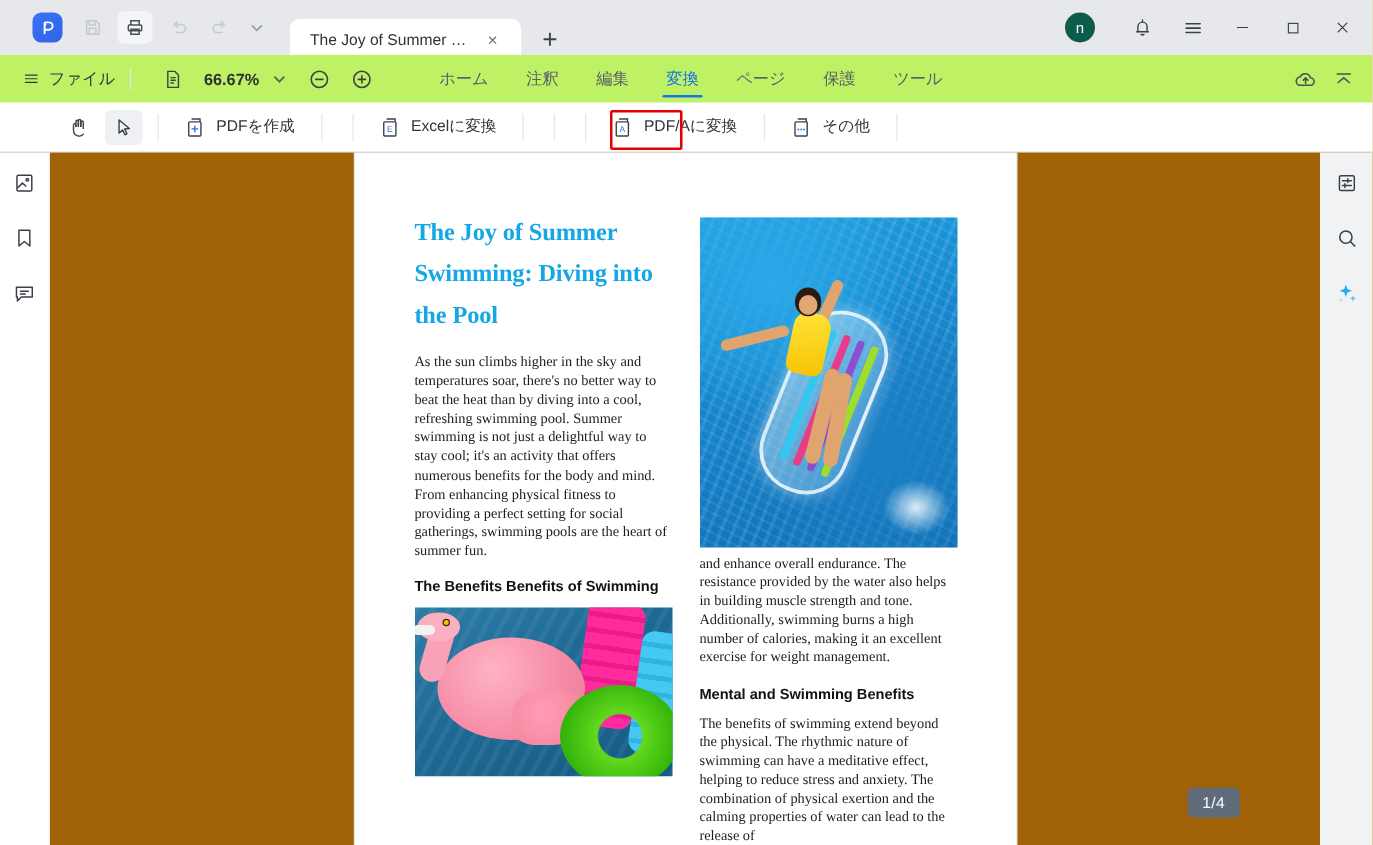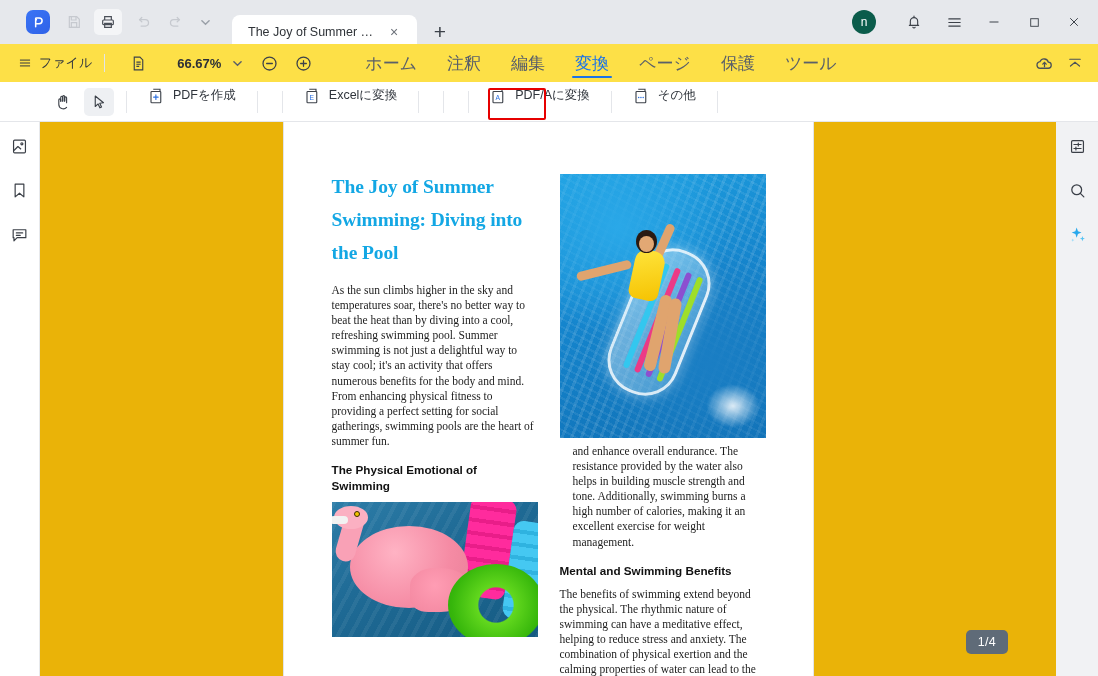--- a/index.html
+++ b/index.html
@@ -47,33 +47,33 @@
 
   .title-right { margin-left: auto; display: flex; align-items: center; height: 44px; padding-right: 4px; }
   .avatar {
     width: 24px; height: 24px; border-radius: 50%; background: #0b5c4b; color: #ffffff;
     font-size: 12px; display: flex; align-items: center; justify-content: center; margin-right: 18px;
   }
   .winbtn { width: 40px; height: 44px; display:flex; align-items:center; justify-content:center; color:#3c4149; }
 
   
   .menubar {
-    height: 38px; background: #fde047; display: flex; align-items: center; flex: 0 0 38px;
+    height: 38px; background: #bef264; display: flex; align-items: center; flex: 0 0 38px;
     position: relative;
   }
   .file-menu { display:flex; align-items:center; gap:7px; margin-left: 18px; }
   .file-label { font-size: 13px; color: #33383f; }
   .vsep { width: 1px; height: 18px; background: #e2e4e8; margin: 0 12px; }
-  .zoomval { font-size: 13px; color: #2c3037; font-weight: bold; margin-left: 26px; }
+  .zoomval { font-size: 13px; color: #2c3037; font-weight: bold; margin-left: 12px; }
   .zoom-caret { margin-left: 12px; }
   .circ-btn { width: 26px; height: 26px; display:flex; align-items:center; justify-content:center; margin-left: 8px; }
 
   .navtabs { display: flex; align-items: center; margin-left: 34px; height: 38px; }
   .navtab {
-    font-size: 17px; color: #5a6069; padding: 0 15px; height: 38px;
+    font-size: 13px; color: #5a6069; padding: 0 15px; height: 38px;
     display: flex; align-items: center; position: relative;
   }
   .navtab.selected { color: #1a73e8; }
   .navtab.selected::after {
     content: ""; position: absolute; left: 12px; right: 12px; bottom: 4px;
     height: 2px; background: #1a73e8; border-radius: 2px;
   }
   .redbox {
     position: absolute; border: 2px solid #e60000; border-radius: 2px;
     pointer-events: none;
@@ -85,25 +85,25 @@
     height: 40px; background: #fff; display: flex; align-items: center; flex: 0 0 40px;
     border-bottom: 1px solid #e4e6ea;
   }
   .tool-icon-btn {
     width: 30px; height: 28px; display:flex; align-items:center; justify-content:center;
     border-radius: 5px; color: #3c4149; margin-left: 6px;
   }
   .tool-icon-btn.first { margin-left: 48px; }
   .tool-icon-btn.on { background: #eef0f3; }
   .tsep { width: 1px; height: 22px; background: #e4e6ea; margin: 0 12px; }
-  .tbtn { display: flex; gap: 7px; padding: 0 9px; height: 30px; }
+  .tbtn { display: flex; align-items: center; gap: 7px; padding: 0 9px; height: 30px; }
   .tbtn-label { font-size: 12.5px; color: #2f343b; white-space: nowrap; }
 
   
-  .bodyrow { flex: 1 1 auto; display: flex; position: relative; background: #eab308; min-height: 0; }
+  .bodyrow { flex: 1 1 auto; display: flex; position: relative; background: #a16207; min-height: 0; }
   .leftrail {
     width: 40px; background: #fff; border-right: 1px solid #e7e9ec;
     display: flex; flex-direction: column; align-items: center; padding-top: 10px; gap: 16px;
     flex: 0 0 40px;
   }
   .rail-btn { width: 28px; height: 28px; display:flex; align-items:center; justify-content:center; color:#3a3f47; border-radius:5px; }
   .rightrail {
     width: 42px; background: #f1f2f4;
     display: flex; flex-direction: column; align-items: center; padding-top: 10px; gap: 16px;
     flex: 0 0 42px;
@@ -182,21 +182,21 @@
     background: radial-gradient(circle at 40% 40%, #ff9db4, #ef8099); }
   .mat-pink { position: absolute; left: 133px; top: -4px; width: 46px; height: 100px; border-radius: 10px;
     background: repeating-linear-gradient(180deg, #ff2b9d 0 9px, #e91d89 9px 13px); transform: rotate(8deg); }
   .mat-blue { position: absolute; left: 176px; top: 20px; width: 40px; height: 98px; border-radius: 10px;
     background: repeating-linear-gradient(180deg, #45c8f2 0 9px, #2fb3e0 9px 13px); transform: rotate(8deg); }
   .ring-green { position: absolute; left: 116px; top: 62px; width: 96px; height: 82px; border-radius: 50%;
     background: radial-gradient(circle at 50% 50%, rgba(0,0,0,0) 27%, #63d81e 29%, #36b60b 70%, #2e9c09 100%); }
 
   
   .page-badge {
-    position: absolute; right: 48px; bottom: 22px;
+    position: absolute; right: 64px; bottom: 22px;
     background: #5f6b78; color: #fff; border-radius: 5px;
     padding: 5px 12px; font-size: 12.5px; letter-spacing: .3px;
   }
   svg { display: block; }
 </style>
 </head>
 <body>
 
 <div class="app">
 
@@ -440,21 +440,21 @@
       </div>
     </div>
 
     <div class="canvas">
       <div class="page">
         <div class="page-inner">
 
           <div class="col">
             <h1 class="doc-title">The Joy of Summer Swimming: Diving into the Pool</h1>
             <p class="doc-p">As the sun climbs higher in the sky and temperatures soar, there's no better way to beat the heat than by diving into a cool, refreshing swimming pool. Summer swimming is not just a delightful way to stay cool; it's an activity that offers numerous benefits for the body and mind. From enhancing physical fitness to providing a perfect setting for social gatherings, swimming pools are the heart of summer fun.</p>
-            <h2 class="doc-h2">The Physical Emotional of Swimming</h2>
+            <h2 class="doc-h2">The Benefits Benefits of Swimming</h2>
 
             <div class="photo photo-flamingo" style="margin-top:6px;">
               <div class="mat-pink"></div>
               <div class="mat-blue"></div>
               <div class="fl-body"></div>
               <div class="fl-tail"></div>
               <div class="fl-neck"></div>
               <div class="fl-head"></div>
               <div class="fl-beak"></div>
               <div class="fl-eye"></div>
@@ -475,21 +475,21 @@
               <div class="limb arm-l"></div>
               <div class="limb arm-r"></div>
               <div class="limb leg-a"></div>
               <div class="limb leg-b"></div>
               <div class="swimmer-body"></div>
               <div class="swimmer-head"></div>
               <div class="swimmer-face"></div>
               <div class="pool-glint"></div>
             </div>
 
-            <p class="doc-p" style="margin-top:6px;margin-left:13px;">and enhance overall endurance. The resistance provided by the water also helps in building muscle strength and tone. Additionally, swimming burns a high number of calories, making it an excellent exercise for weight management.</p>
+            <p class="doc-p" style="margin-top:6px;">and enhance overall endurance. The resistance provided by the water also helps in building muscle strength and tone. Additionally, swimming burns a high number of calories, making it an excellent exercise for weight management.</p>
             <h2 class="doc-h2">Mental and Swimming Benefits</h2>
             <p class="doc-p">The benefits of swimming extend beyond the physical. The rhythmic nature of swimming can have a meditative effect, helping to reduce stress and anxiety. The combination of physical exertion and the calming properties of water can lead to the release of</p>
           </div>
 
         </div>
       </div>
 
       <div class="page-badge">1/4</div>
     </div>
 

